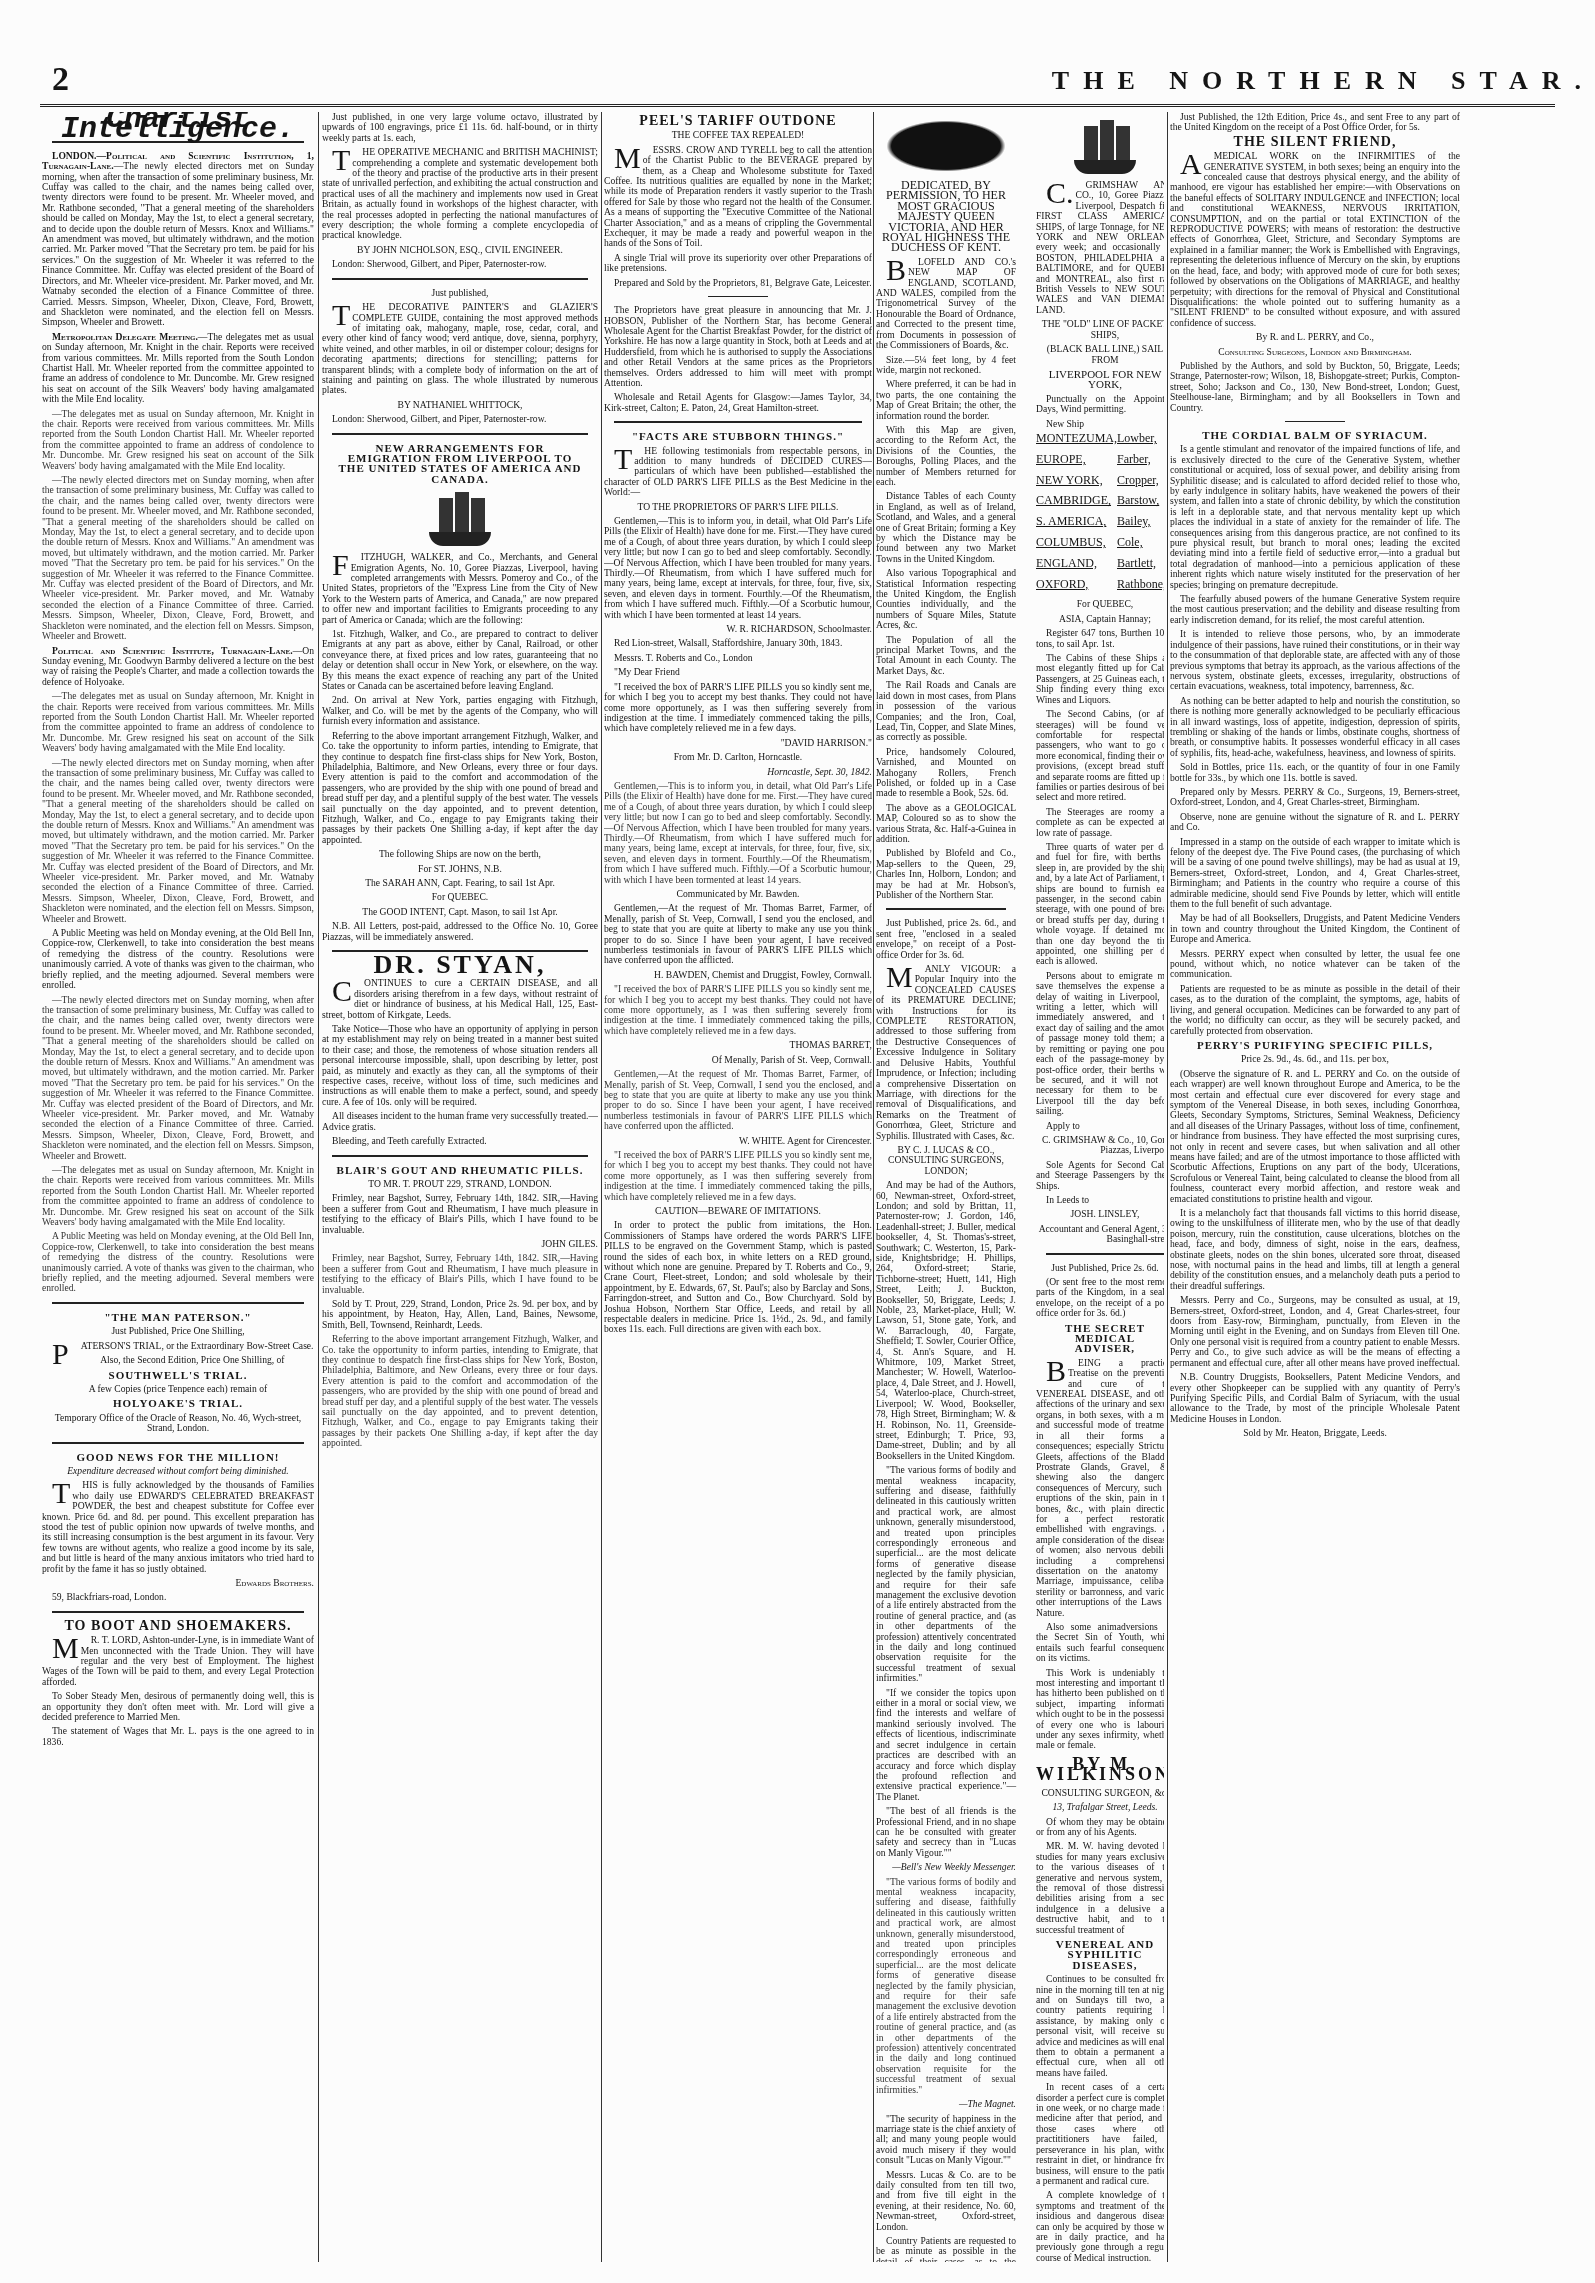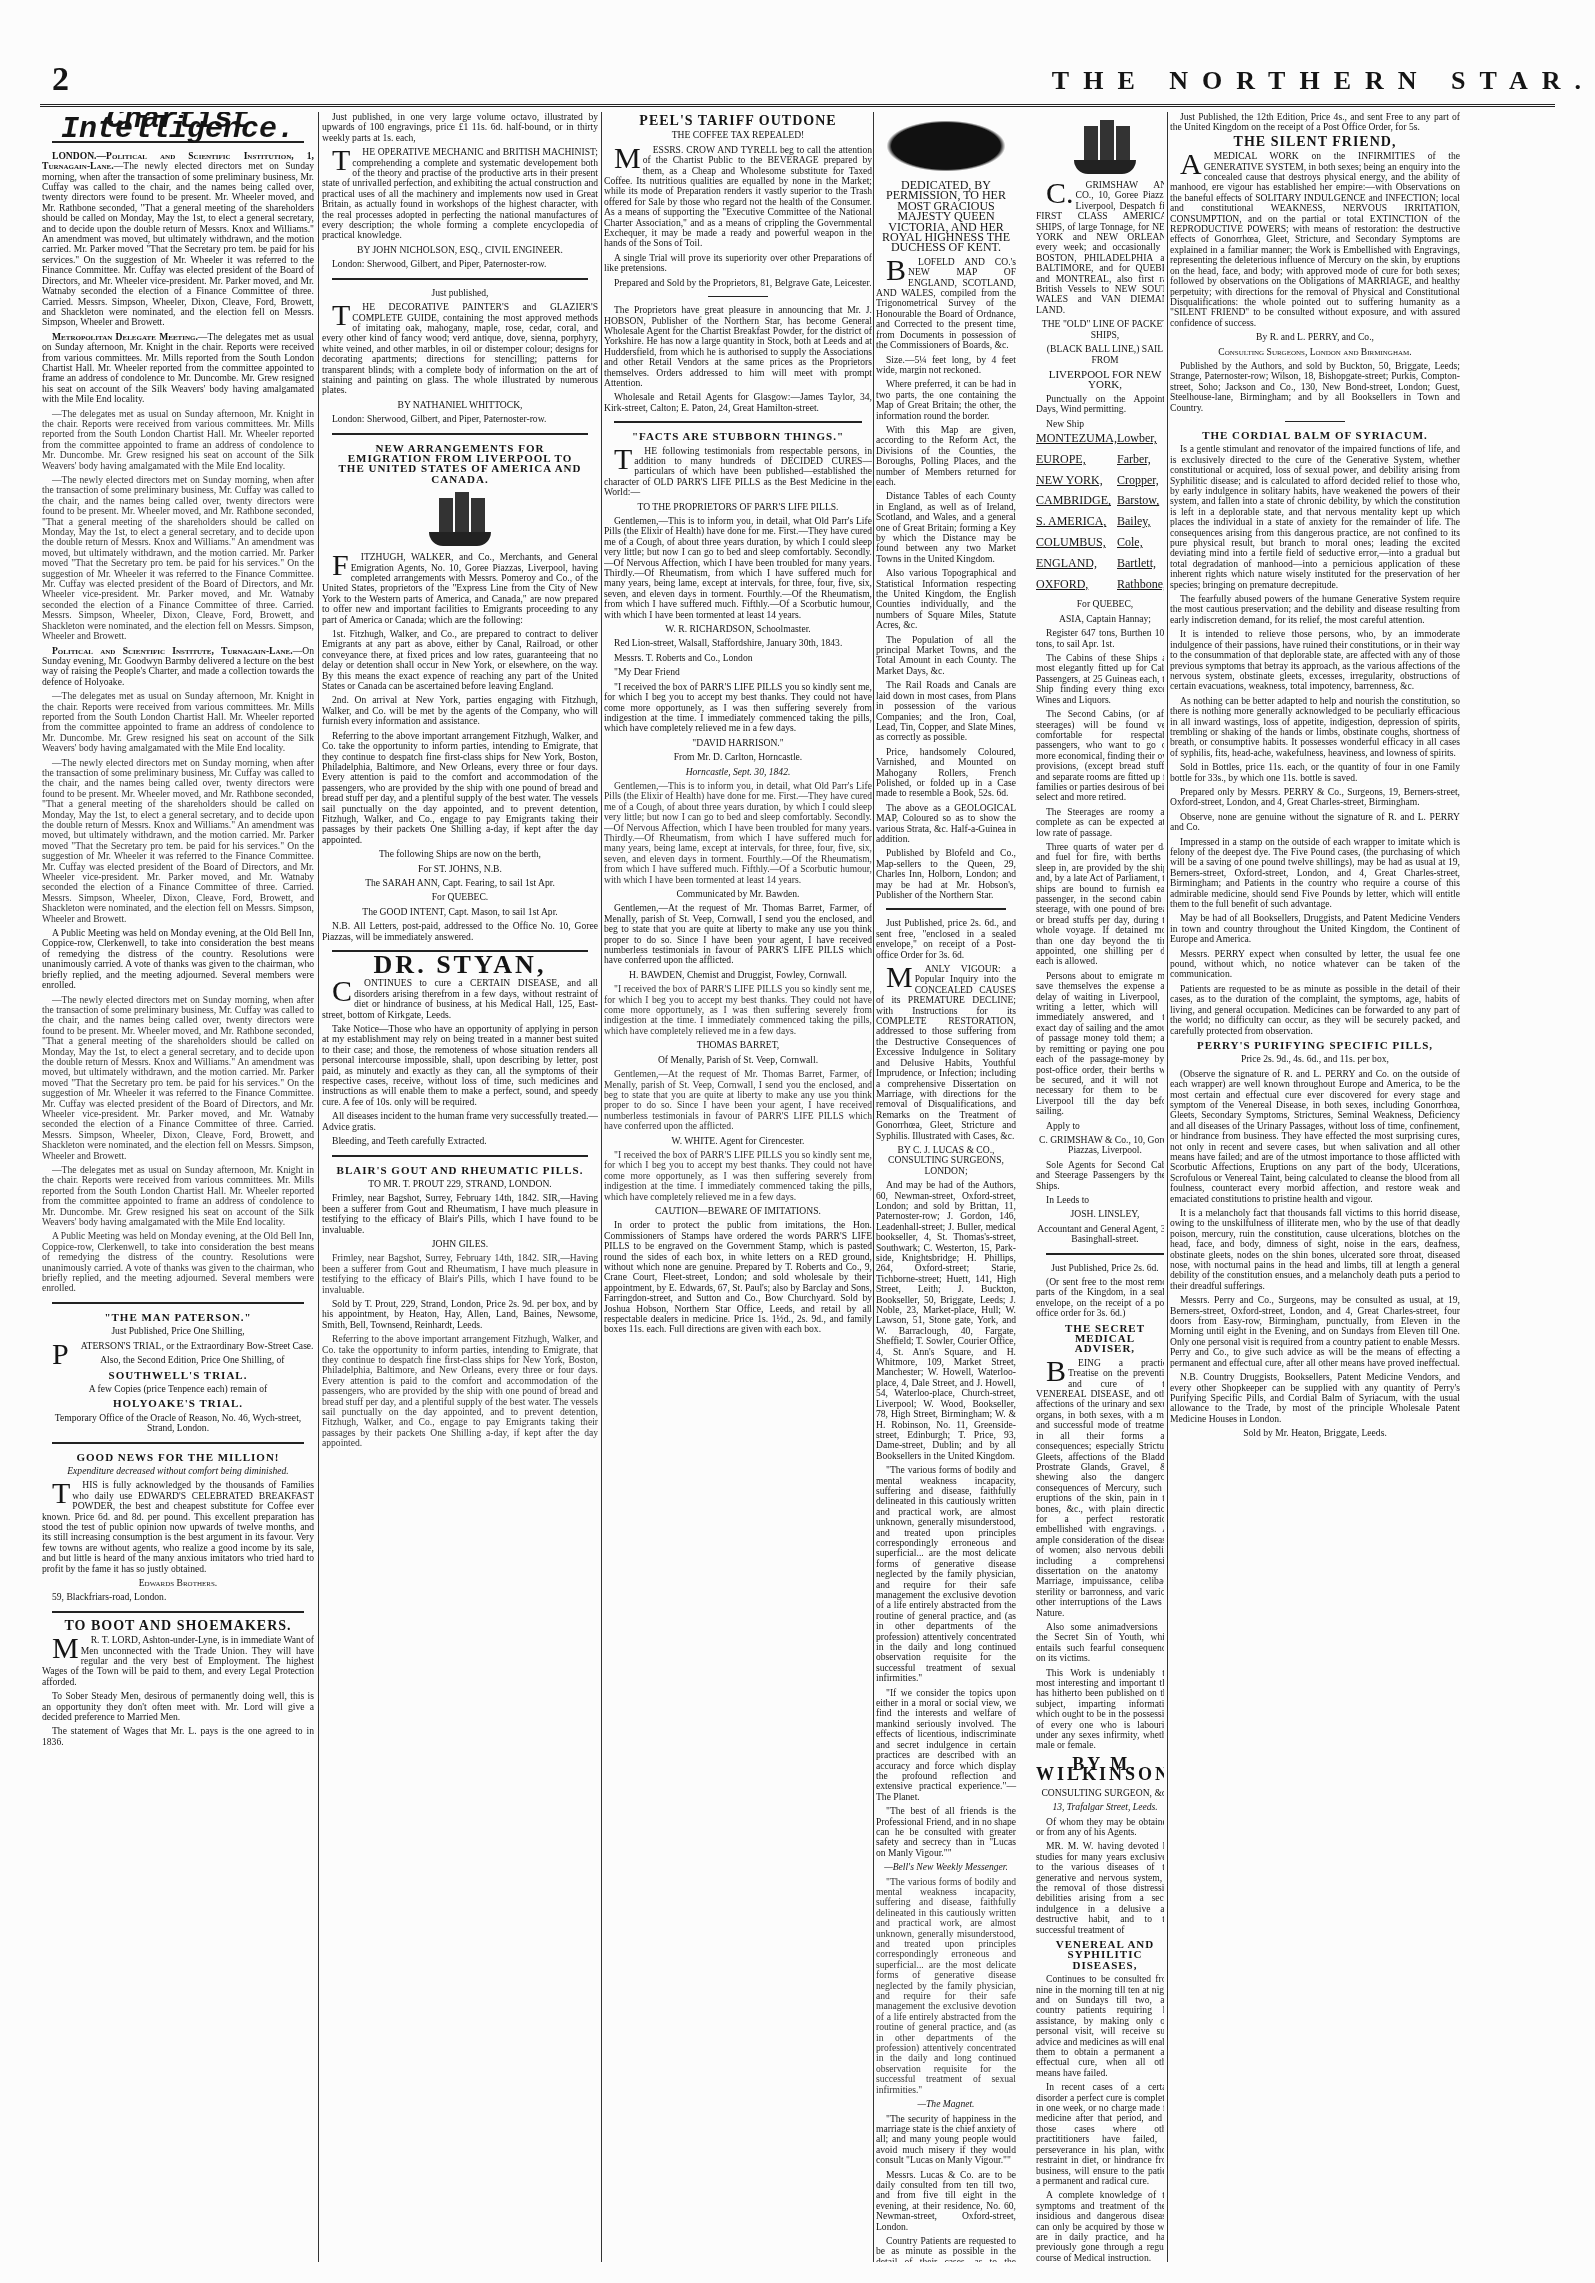--- a/index.html
+++ b/index.html
@@ -27,21 +27,21 @@
   .center{text-align:center;text-indent:0;}
   .sc{font-variant:small-caps;}
   .it{font-style:italic;}
   .art-ship{width:70px;height:56px;margin:6px auto;position:relative;}
   .art-ship .hull{position:absolute;bottom:0;left:4px;right:4px;height:14px;background:#222;border-radius:0 0 20px 20px;}
   .art-ship .sail{position:absolute;bottom:14px;width:14px;height:34px;background:#333;}
   .crest{width:140px;height:60px;margin:4px auto;background:radial-gradient(ellipse at center,#111 55%,transparent 60%);}
   .ships-table{width:100%;font-size:12px;border-collapse:collapse;text-decoration:underline;}
   .ships-table td{padding:0;vertical-align:top;}
   .filler{color:#333;}
-  .sig{text-align:center;text-indent:0;}
+  .sig{text-align:right;text-indent:0;}
 </style>
 </head>
 <body>
 
 <div class="page-num">2</div>
 <div class="masthead">THE NORTHERN STAR.</div>
 <div class="rule-top"></div>
 
 <div class="vline" style="left:318px"></div>
 <div class="vline" style="left:601px"></div>

